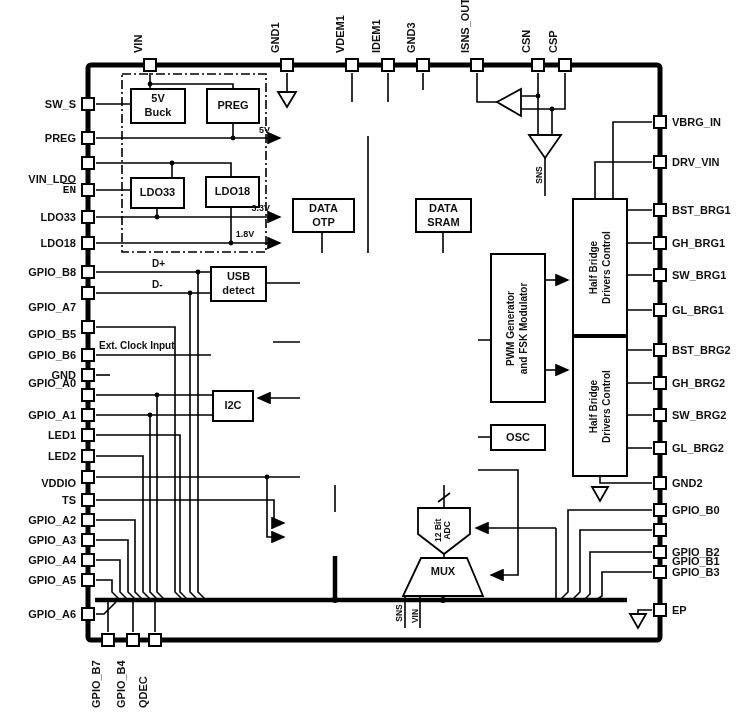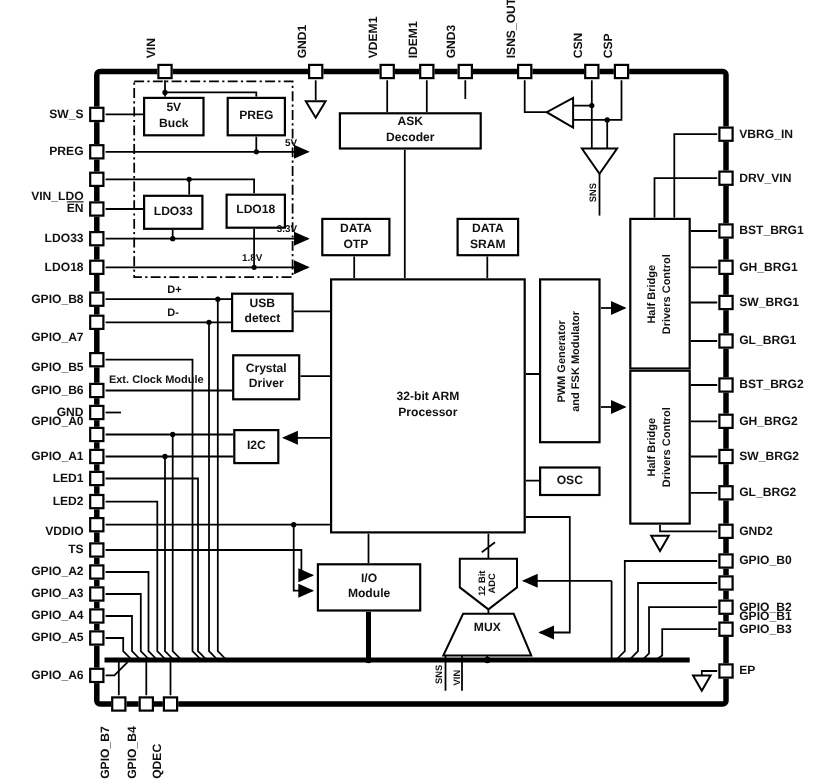--- a/index.html
+++ b/index.html
@@ -11,21 +11,21 @@
   .lblR{position:absolute;left:672px;width:74px;height:14px;font:bold 11px/14px "Liberation Sans",sans-serif;text-align:left;white-space:nowrap;}
   .lblT,.lblB{position:absolute;height:12px;font:bold 11px/12px "Liberation Sans",sans-serif;white-space:nowrap;
          transform:rotate(-90deg);transform-origin:left bottom;}
   .blk{position:absolute;border:2px solid #000;background:#fff;box-sizing:border-box;
        display:flex;align-items:center;justify-content:center;text-align:center;
        font:bold 11px/1.25 "Liberation Sans",sans-serif;white-space:pre-line;}
   .vblk span{transform:rotate(-90deg);white-space:pre;display:block;font:bold 10px/1.25 "Liberation Sans",sans-serif;text-align:center;}
   .sm{position:absolute;font:bold 9px/11px "Liberation Sans",sans-serif;white-space:nowrap;}
   .rot{position:absolute;width:30px;height:10px;font:bold 8.5px/10px "Liberation Sans",sans-serif;text-align:center;
        transform:rotate(-90deg);white-space:nowrap;}
-  .ov{text-decoration:overline;}
+  .ov{text-decoration:overline;font-family:Liberation Mono, monospace;}
   .adcLbl{position:absolute;left:420px;top:508px;width:48px;height:44px;display:flex;align-items:center;justify-content:center;}
   .adcLbl span{transform:rotate(-90deg);font:bold 8.5px/1.1 "Liberation Sans",sans-serif;white-space:pre-line;text-align:center;}
 </style>
 </head>
 <body>
 
 <div id="stage">
 
 <svg id="wires" width="746" height="713" viewBox="0 0 746 713">
   <defs>
@@ -134,54 +134,46 @@
     <polygon points="418,508 470,508 470,534 444,554 418,534"></polygon>
     <polygon points="421,558 467,558 483,596 403,596"></polygon>
   </g>
 </svg>
 
 <div class="blk" style="left:130px;top:88px;width:56px;height:36px">5V
 Buck</div>
 <div class="blk" style="left:206px;top:88px;width:54px;height:36px">PREG</div>
 <div class="blk" style="left:130px;top:177px;width:55px;height:32px">LDO33</div>
 <div class="blk" style="left:205px;top:176px;width:55px;height:32px">LDO18</div>
-<div class="blk" style="left:308px;top:102px;width:130px;height:34px">ASK
-Decoder</div>
 <div class="blk" style="left:292px;top:198px;width:63px;height:35px">DATA
 OTP</div>
 <div class="blk" style="left:415px;top:198px;width:57px;height:35px">DATA
 SRAM</div>
 <div class="blk" style="left:210px;top:266px;width:57px;height:36px">USB
 detect</div>
-<div class="blk" style="left:211px;top:322px;width:62px;height:42px">Crystal
-Driver</div>
 <div class="blk" style="left:212px;top:390px;width:42px;height:32px">I2C</div>
-<div class="blk" style="left:300px;top:253px;width:178px;height:232px">32-bit ARM
-Processor</div>
 <div class="blk vblk" style="left:490px;top:253px;width:56px;height:150px"><span>PWM Generator
 and FSK Modulator</span></div>
 <div class="blk" style="left:490px;top:424px;width:56px;height:27px">OSC</div>
-<div class="blk" style="left:288px;top:512px;width:95px;height:44px">I/O
-Module</div>
 <div class="blk vblk" style="left:572px;top:198px;width:56px;height:138px"><span>Half Bridge
 Drivers Control</span></div>
 <div class="blk vblk" style="left:572px;top:336px;width:56px;height:141px"><span>Half Bridge
 Drivers Control</span></div>
 <div class="adcLbl">
       <span>12 Bit
 ADC</span>
     </div>
 <div class="sm" style="left:408px;top:566px;width:70px;text-align:center;font-size:11px">MUX</div>
 
 <div class="sm" style="left:220px;top:125px;width:50px;text-align:right">5V</div>
 <div class="sm" style="left:220px;top:203px;width:50px;text-align:right">3.3V</div>
-<div class="sm" style="left:220px;top:229px;width:50px;text-align:left">1.8V</div>
+<div class="sm" style="left:220px;top:229px;width:50px;text-align:center">1.8V</div>
 <div class="sm" style="left:152px;top:258px;font-size:10px">D+</div>
 <div class="sm" style="left:152px;top:279px;font-size:10px">D-</div>
-<div class="sm" style="left:99px;top:340px;font-size:10px">Ext. Clock Module</div>
+<div class="sm" style="left:99px;top:340px;font-size:10px">Ext. Clock Input</div>
 <div class="rot" style="left:524px;top:170px">SNS</div>
 <div class="rot" style="left:384px;top:608px">SNS</div>
 <div class="rot" style="left:400px;top:611px">VIN</div>
 
 <div class="pin" style="left:143px;top:58px"></div>
 <div class="pin" style="left:280px;top:58px"></div>
 <div class="pin" style="left:345px;top:58px"></div>
 <div class="pin" style="left:381px;top:58px"></div>
 <div class="pin" style="left:416px;top:58px"></div>
 <div class="pin" style="left:470px;top:58px"></div>

